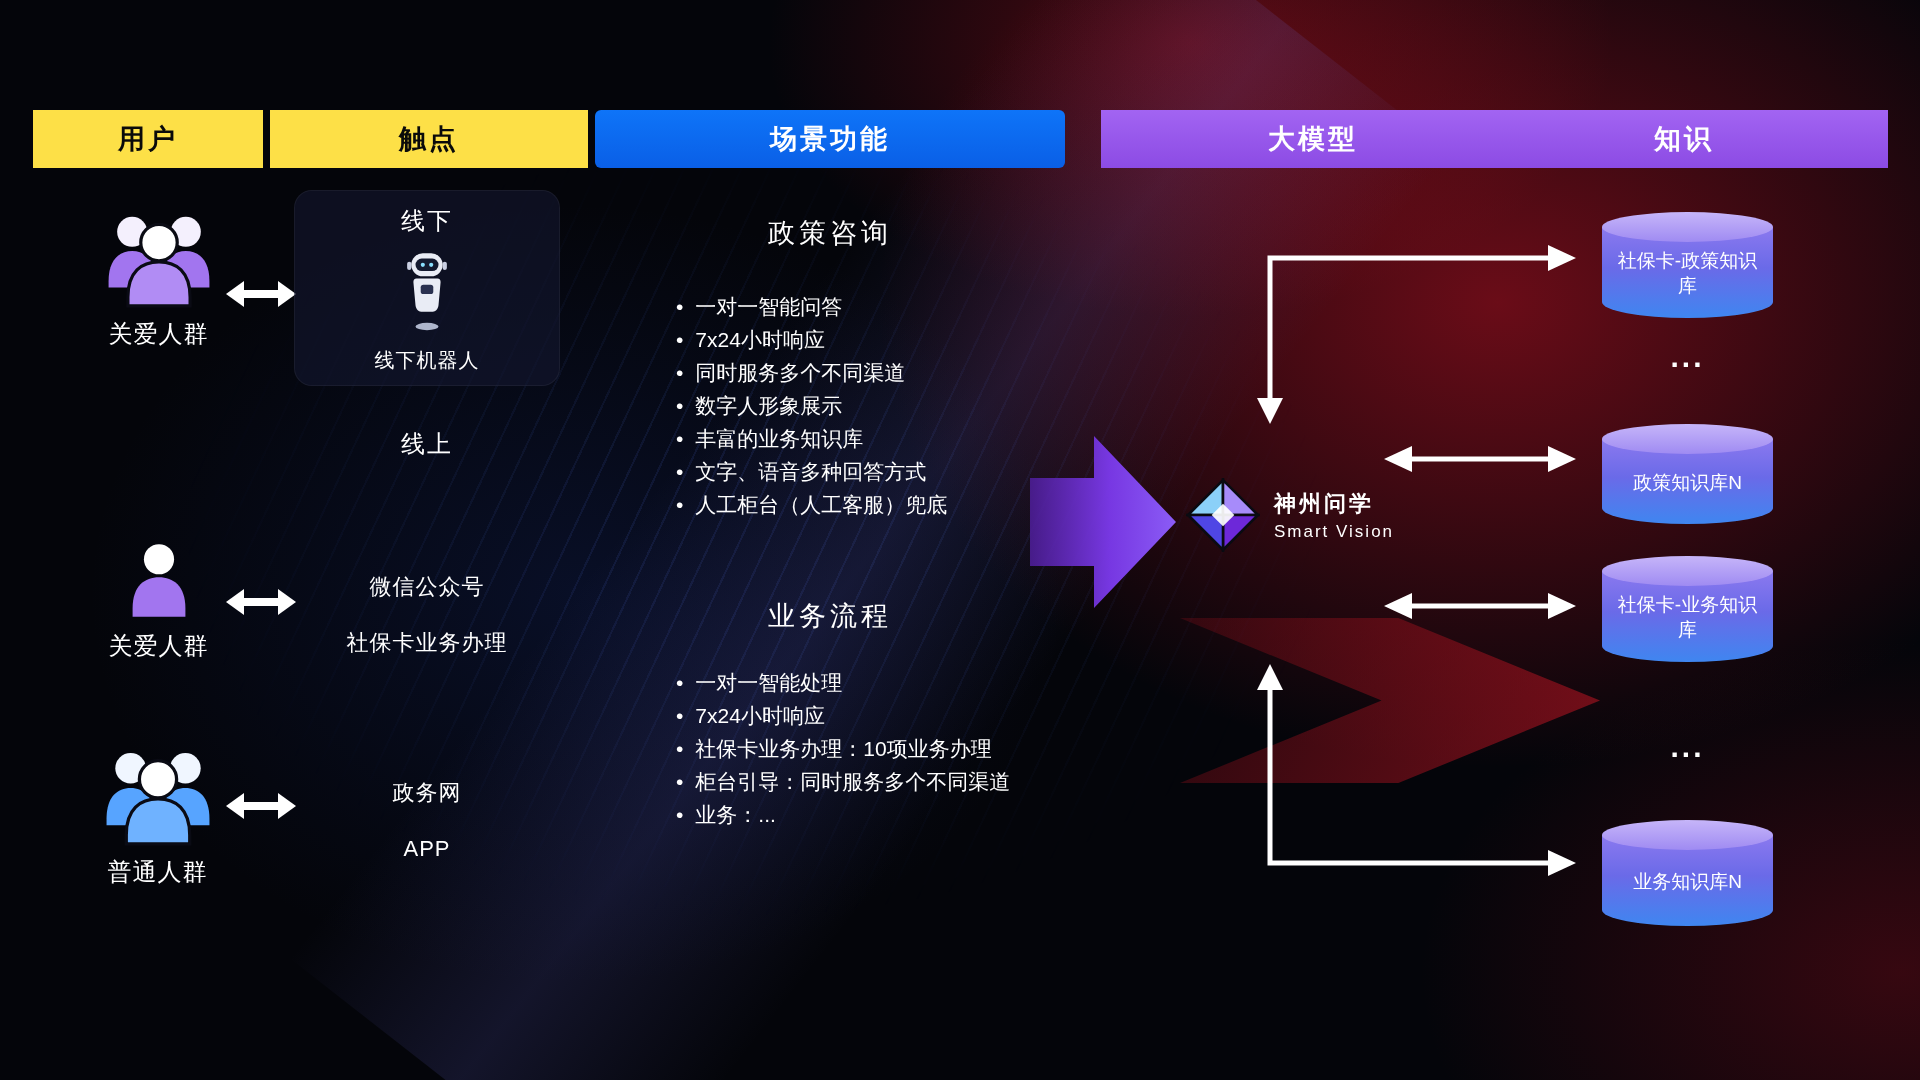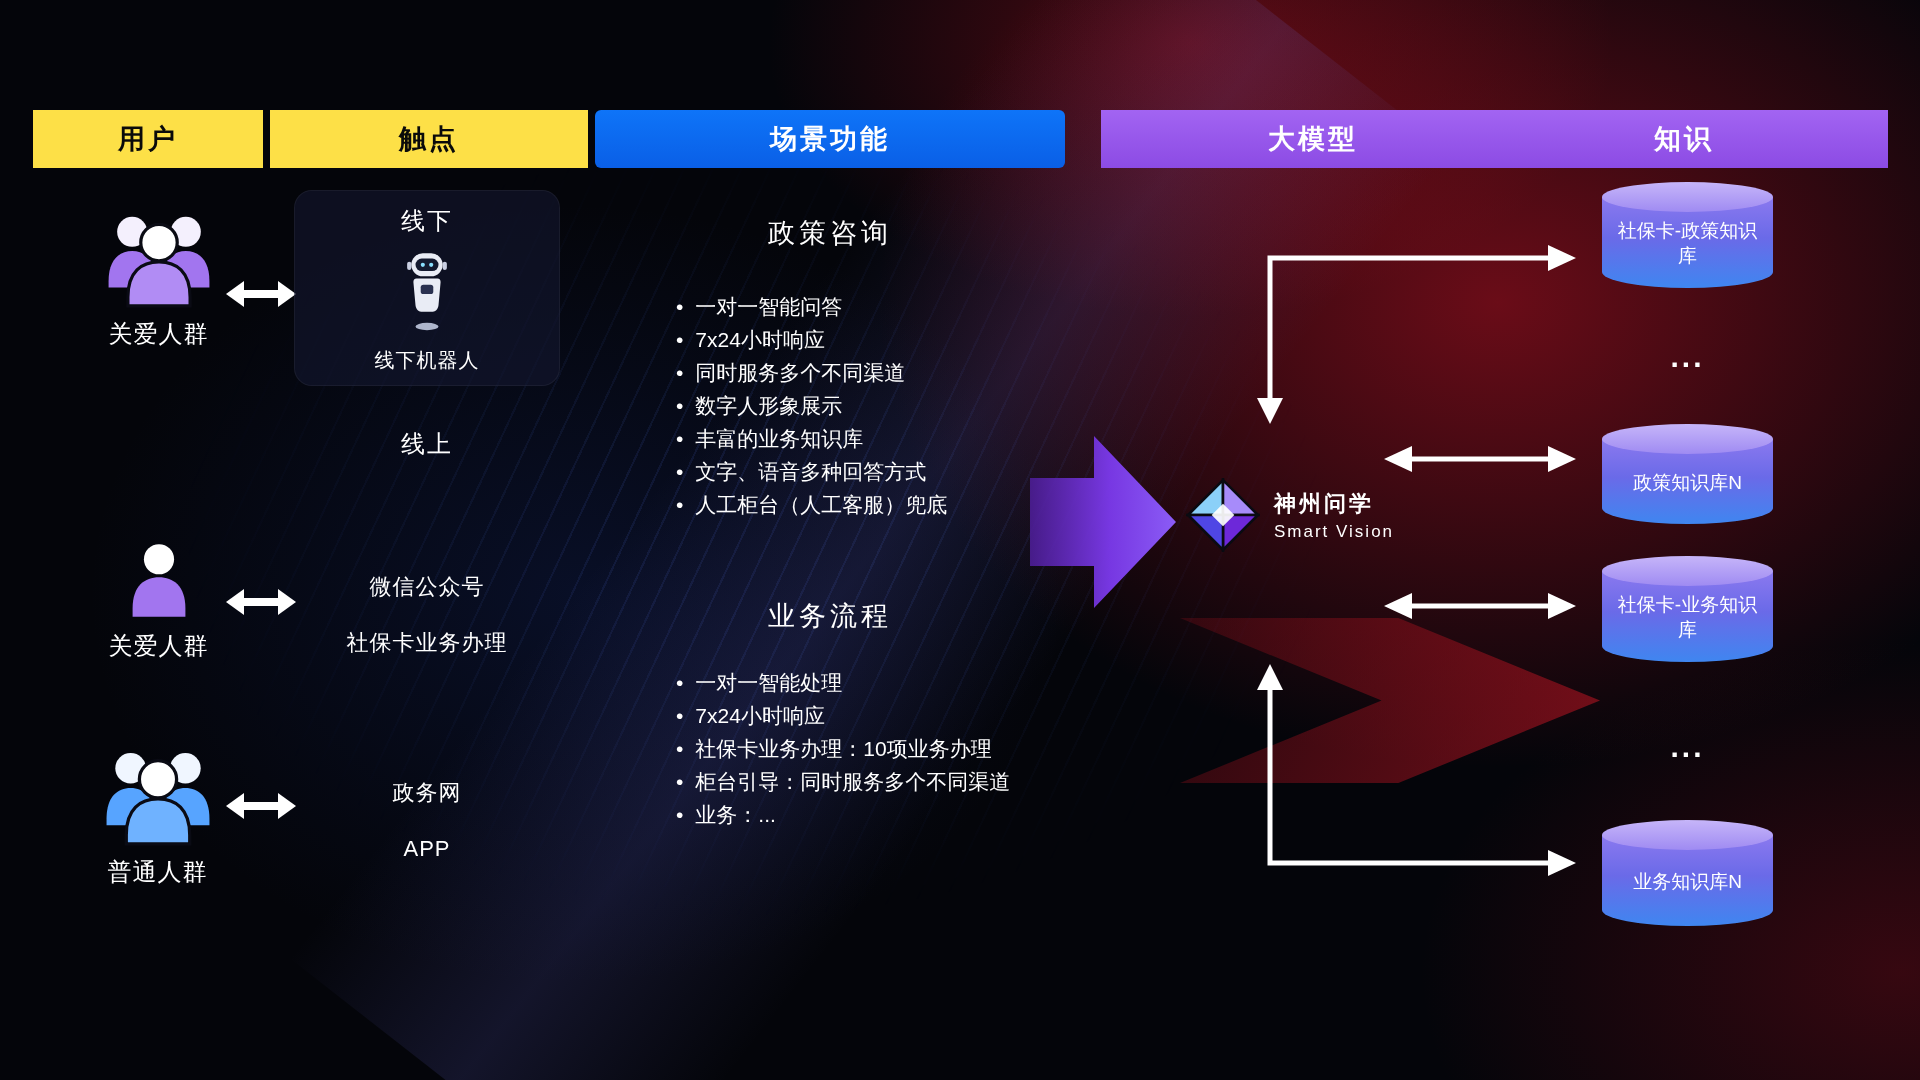--- a/index.html
+++ b/index.html
@@ -254,21 +254,21 @@
       <polygon points="1384,606 1412,593 1412,619" fill="#ffffff"></polygon>
       <polygon points="1576,606 1548,593 1548,619" fill="#ffffff"></polygon>
     </g>
     <g>
       <path d="M1270,686 L1270,863 L1550,863" stroke="#ffffff" stroke-width="5" fill="none"></path>
       <polygon points="1270,664 1257,690 1283,690" fill="#ffffff"></polygon>
       <polygon points="1576,863 1548,850 1548,876" fill="#ffffff"></polygon>
     </g>
   </svg>
 
-  <div class="cyl" style="top:182px; height:106px;">
+  <div class="cyl" style="top:212px; height:106px;">
     <div class="cyl-top"></div>
     <div class="cyl-body"></div>
     <div class="cyl-label">社保卡-政策知识库</div>
   </div>
 
   <div class="ellipsis" style="top:340px;">...</div>
 
   <div class="cyl" style="top:556px; height:106px;">
     <div class="cyl-top"></div>
     <div class="cyl-body"></div>

